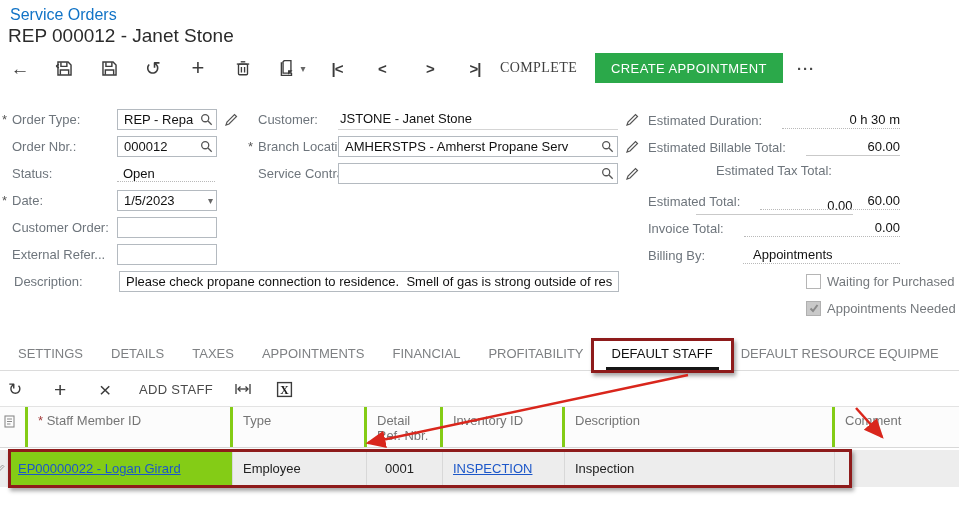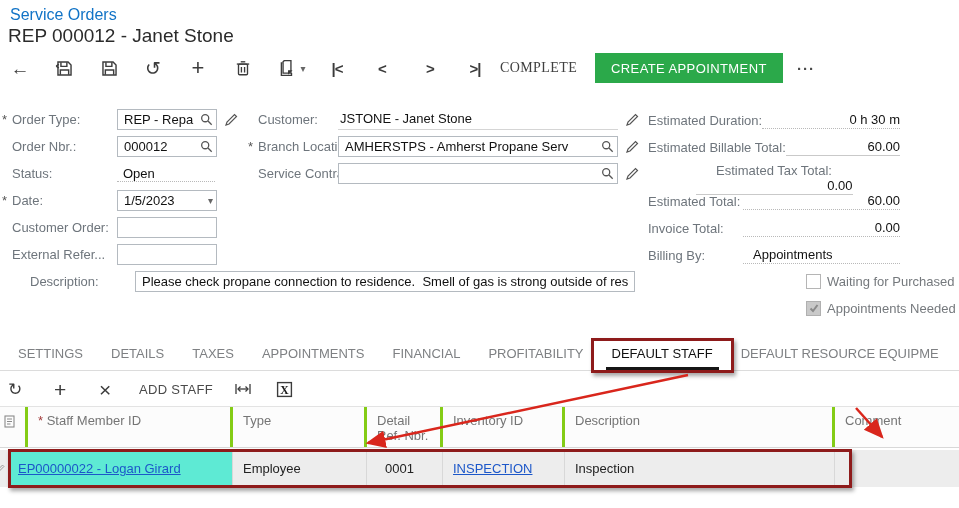--- a/index.html
+++ b/index.html
@@ -28,21 +28,21 @@
   .lblm{width:80px;}
   .lookup{display:flex;align-items:center;border:1px solid #b4bac0;background:#fff;height:21px;box-sizing:border-box;padding:0 3px 0 6px;}
   .bare{border:none;outline:none;font-family:"Liberation Sans",sans-serif;font-size:13px;color:#111;
     padding:0;margin:0;background:transparent;min-width:0;flex:1;}
   .ro-val{font-size:13px;color:#111;white-space:nowrap;}
   .dotted-u{border-bottom:1px dotted #b9b9b9;}
   .solid-u{border-bottom:1px solid #c9c9c9;}
   .pencil{margin-left:7px;cursor:pointer;flex:0 0 auto;}
   .caret{font-size:10px;color:#666;margin-left:4px;}
 
-  .trow{position:absolute;height:23px;left:648px;width:252px;display:flex;align-items:center;justify-content:space-between;}
+  .trow{position:absolute;height:23px;left:648px;width:252px;display:flex;align-items:center;justify-content:space-between;gap:20px;}
   .tval{display:inline-block;width:157px;text-align:right;font-size:13px;color:#111;padding-bottom:1px;white-space:nowrap;}
 
   .cbrow{position:absolute;left:806px;height:18px;display:flex;align-items:center;white-space:nowrap;}
   .cbox{width:13px;height:13px;border:1px solid #b5b5b5;background:#fff;margin-right:6px;flex:0 0 auto;
     display:flex;align-items:center;justify-content:center;}
   .cbox.checked{background:#c9c9c9;border-color:#b0b0b0;}
   .cblbl{font-size:13px;color:#75797d;}
 
   
   .tabbar{left:4px;top:336px;right:0;height:34px;display:flex;align-items:stretch;}
@@ -57,21 +57,21 @@
   .gtbtn{top:377px;height:24px;display:flex;align-items:center;color:#3c3c3c;cursor:pointer;}
   .addstaff{font-size:13px;color:#4a4a4a;letter-spacing:.3px;}
 
   
   .ghead{left:0;top:406px;width:959px;height:42px;background:#fcfcfc;border-top:1px solid #e3e3e3;border-bottom:1px solid #d8d8d8;box-sizing:border-box;}
   .gcell{position:absolute;top:0;bottom:0;box-sizing:border-box;border-right:3px solid #84cc16;
     font-size:13px;color:#757575;padding:6px 6px 0 10px;line-height:15px;}
   .grow{left:0;top:450px;width:959px;height:37px;background:#ededed;}
   .rcell{position:absolute;top:0;bottom:0;box-sizing:border-box;border-right:1px solid #d8d8d8;
     font-size:13px;color:#222;display:flex;align-items:center;padding:0 6px 0 10px;}
-  .rcell.sel{background:#5eead4;}
+  .rcell.sel{background:#84cc16;}
   a.gridlink{color:#1c57c9;text-decoration:underline;cursor:pointer;}
   .num{justify-content:flex-end;padding-right:28px;}
 
   svg.ic{display:block;}
   .arrows{left:0;top:0;width:959px;height:508px;pointer-events:none;z-index:50;}
 </style>
 </head>
 <body>
 
 <div class="screen">
@@ -188,21 +188,21 @@
   </div>
 
   <div class="frow" style="left:2px;top:243px;">
     <span class="req"></span>
     <span class="lbl lblw">External Refer...</span>
     <span class="lookup" style="width:100px;">
       <input class="bare" value="" style="">
     </span>
   </div>
 
-  <div class="frow" style="left:20px;top:270px;">
+  <div class="frow" style="left:4px;top:270px;">
     <span class="req"></span>
     <span class="lbl lblw">Description:</span>
     <span class="lookup" style="width:500px;">
       <input class="bare" value="Please check propane connection to residence.  Smell of gas is strong outside of res" style="">
     </span>
   </div>
 
   <div class="frow" style="left:248px;top:108px;">
     <span class="req"></span>
     <span class="lbl lblm">Customer:</span>

